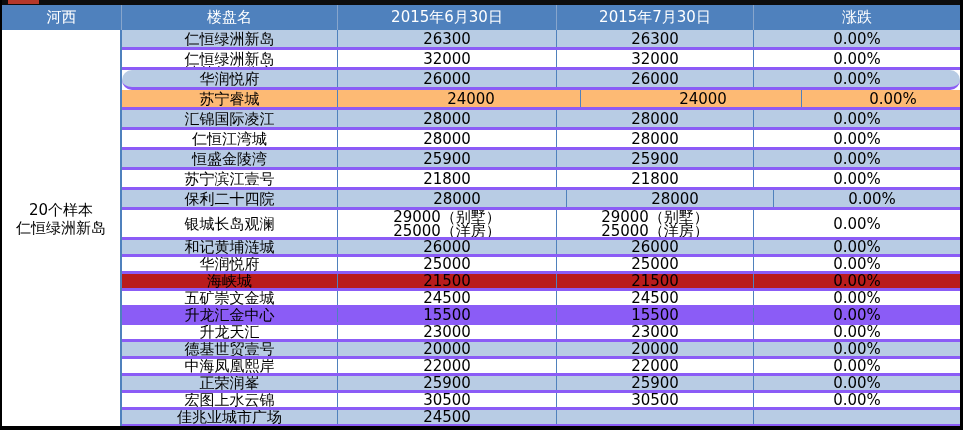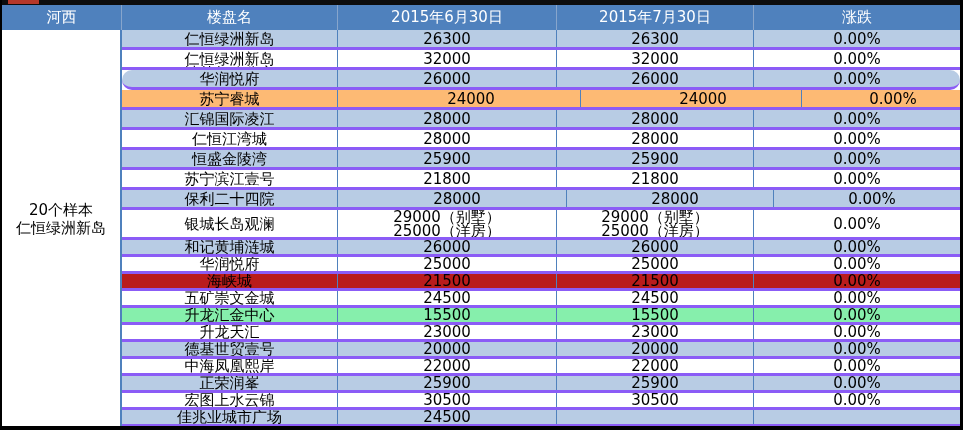--- a/index.html
+++ b/index.html
@@ -252,21 +252,21 @@
             <div class="cell cell-jun">
               <div class="ln">24500</div>
             </div>
             <div class="cell cell-jul">
               <div class="ln">24500</div>
             </div>
             <div class="cell cell-chg">
               <div class="ln">0.00%</div>
             </div>
           </div>
-          <div class="row h17" style="background: #86efac;">
+          <div class="row h17" style="background: #8b5cf6;">
             <div class="cell cell-name">
               <div class="ln">升龙汇金中心</div>
             </div>
             <div class="cell cell-jun">
               <div class="ln">15500</div>
             </div>
             <div class="cell cell-jul">
               <div class="ln">15500</div>
             </div>
             <div class="cell cell-chg">

